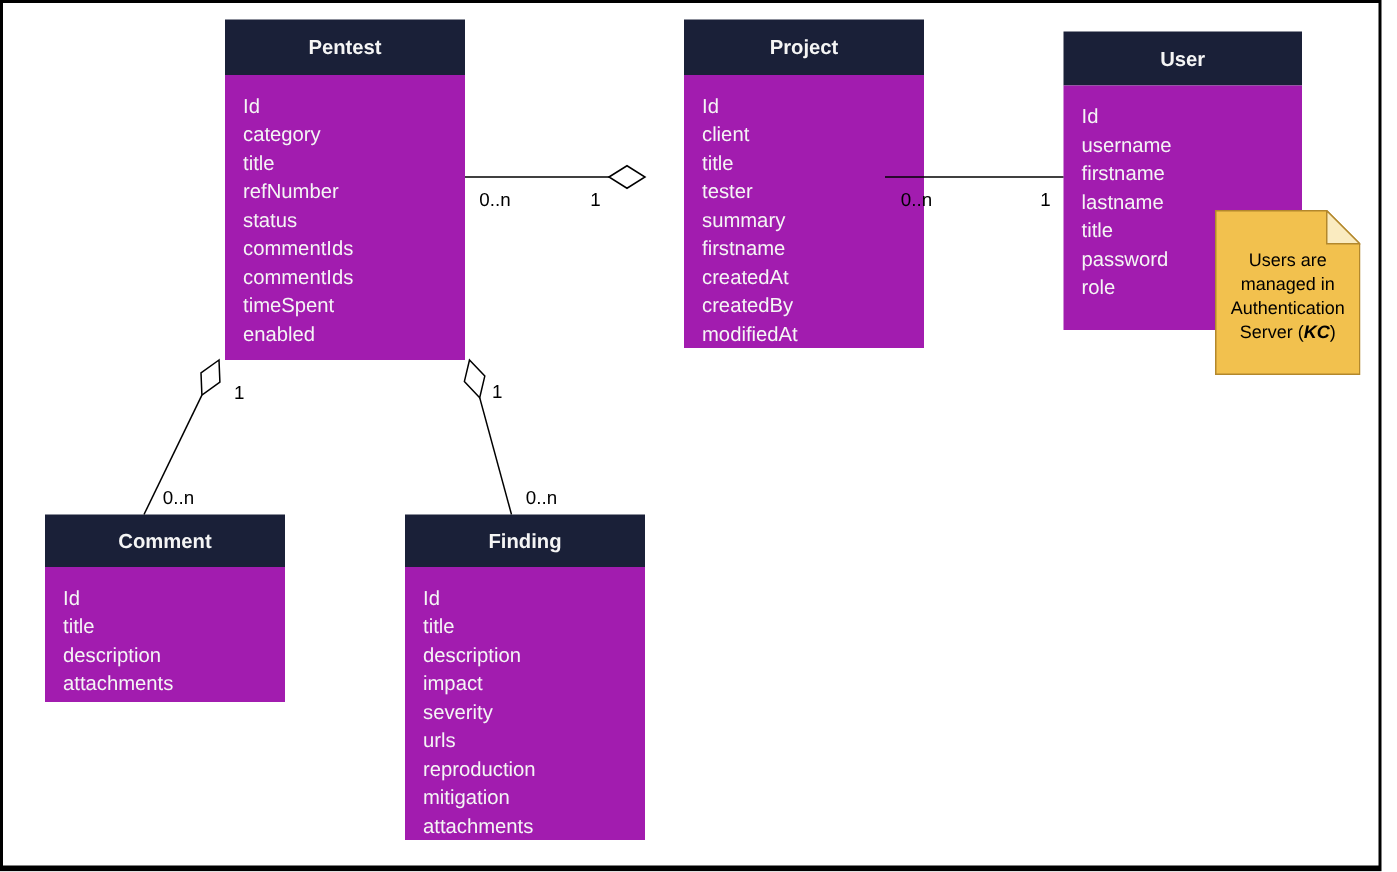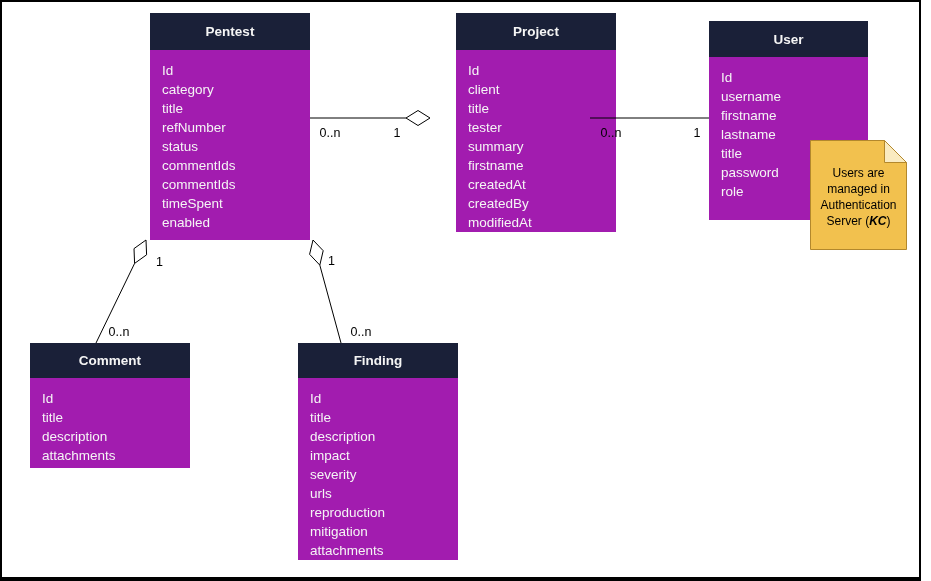--- a/index.html
+++ b/index.html
@@ -17,21 +17,21 @@
     background:#1A2038; color:#F5F5F5; font-weight:bold; font-size:13.5px;
     display:flex; align-items:center; justify-content:center; flex:0 0 auto;
   }
   .entity-body { background:#a21caf; flex:1 1 auto; padding:11px 0 0 12px; }
   .field { color:#F5F5F5; font-size:13.5px; line-height:19px; white-space:nowrap; }
 
   #pentest  { left:150px; top:13px;  width:160px; height:227px; }
   #project  { left:456px; top:13px;  width:160px; height:162px; }
   #user     { left:709px; top:21px;  width:159px; height:199px; }
   #comment  { left:30px;  top:343px; width:160px; height:125px; }
-  #finding  { left:270px; top:343px; width:160px; height:182px;margin-left:28px; }
+  #finding  { left:270px; top:343px; width:160px; height:182px; }
   #pentest .entity-header, #project .entity-header { height:37px; }
   #user .entity-header { height:36px; }
   #comment .entity-header, #finding .entity-header { height:35px; }
 
   svg.connections { position:absolute; left:0; top:0; pointer-events:none; }
   svg.connections line, svg.connections polygon { stroke:#000000; stroke-width:1; }
   svg.connections polygon { fill:#ffffff; }
   svg.connections text { font-family:"Liberation Sans", sans-serif; font-size:12.5px; fill:#000000; }
 
   .note { position:absolute; left:810px; top:140px; width:118px; height:110px; z-index:5; }

